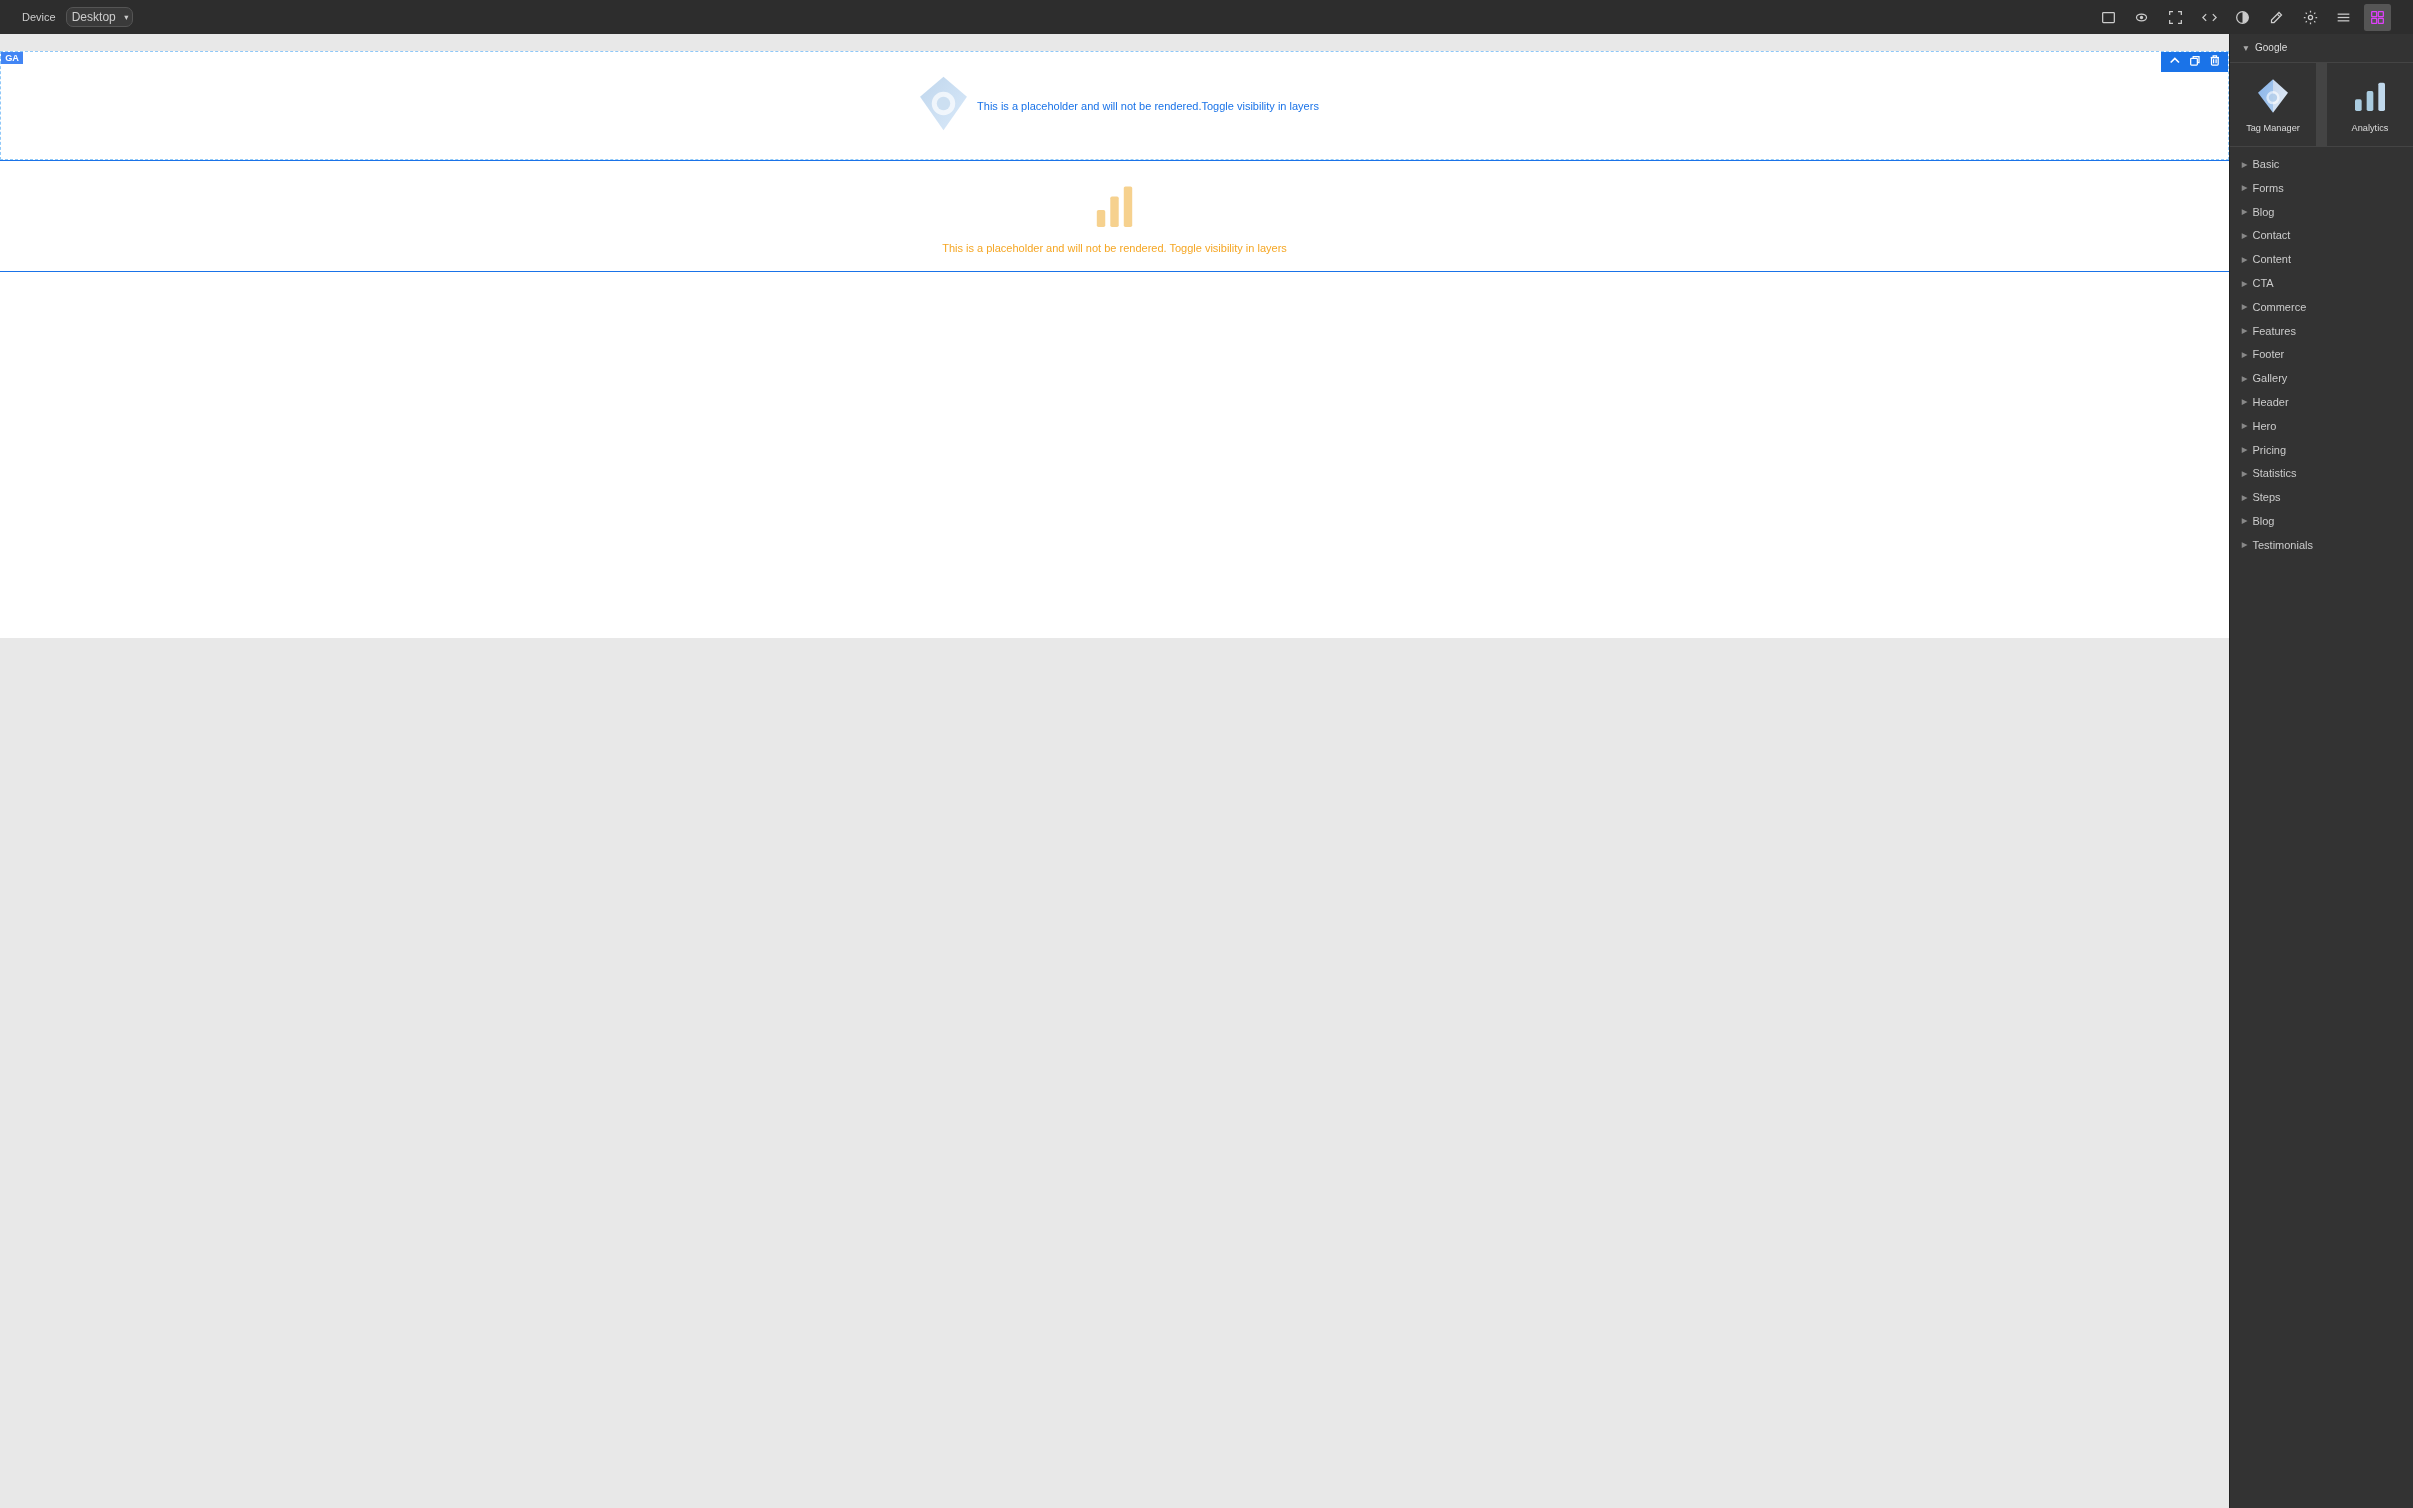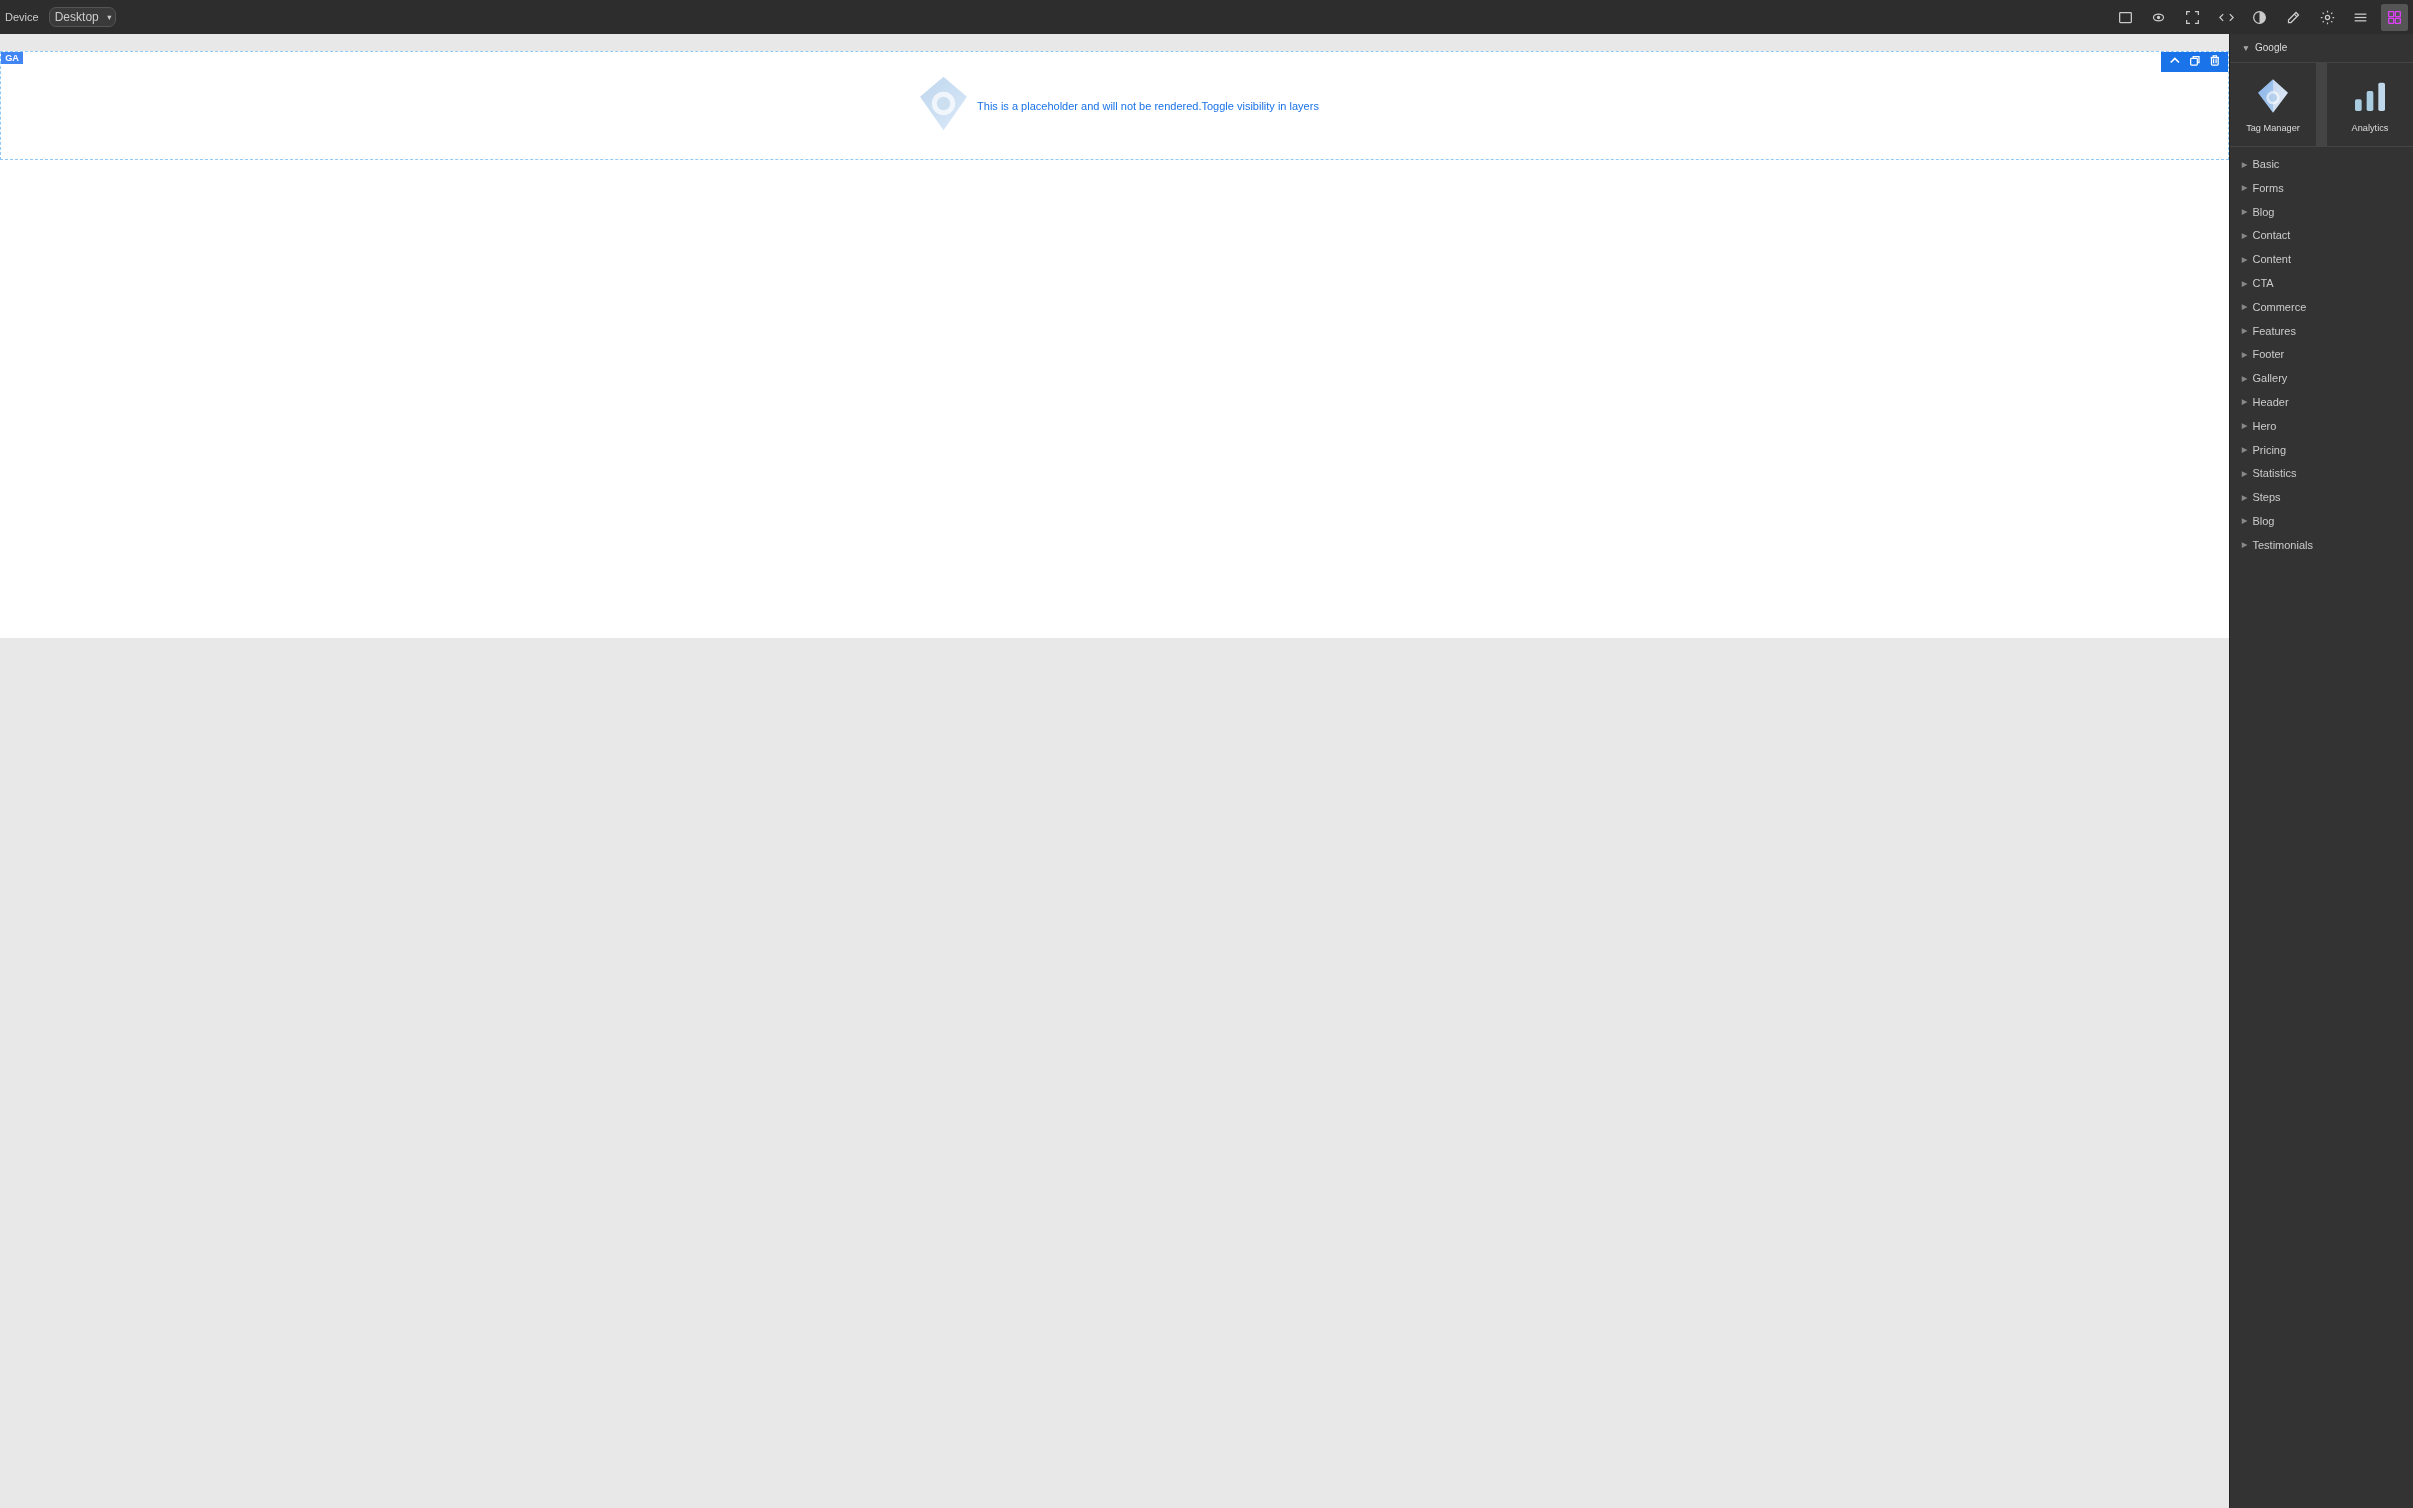--- a/index.html
+++ b/index.html
@@ -4,21 +4,21 @@
   <style>
     * { box-sizing: border-box; margin: 0; padding: 0; }
     body { font-family: -apple-system, BlinkMacSystemFont, 'Segoe UI', sans-serif; background: #f0f0f0; display: flex; flex-direction: column; height: 100vh; overflow: hidden; }
 
     
     .toolbar {
       display: flex;
       align-items: center;
       background: #2d2d2d;
       height: 34px;
-      padding: 0 5px;
+      padding: 0 22px;
       gap: 6.7px;
       flex-shrink: 0;
       z-index: 10;
       justify-content: space-between;
     }
     .toolbar-label {
       color: #ccc;
       font-size: 11px;
       margin-right: 3.4px;
     }
@@ -374,20 +374,31 @@
           <path d="M40 8 L68 32 L40 72 L12 32 Z" fill="url(#grad1)" opacity="0.8"></path>
 
           <circle cx="40" cy="40" r="14" fill="white" opacity="0.7"></circle>
 
           <circle cx="40" cy="40" r="8" fill="#c8ddf0" opacity="0.9"></circle>
         </svg>
 
         <div class="placeholder-text-1">This is a placeholder and will not be rendered.Toggle visibility in layers</div>
       </div>
 
+      <div class="placeholder-block-2">
+
+        <svg class="canvas-analytics-icon" viewBox="0 0 70 70">
+
+          <rect x="14" y="38" width="10" height="20" rx="2" fill="#f5c97a" opacity="0.85"></rect>
+          <rect x="30" y="22" width="10" height="36" rx="2" fill="#f5c97a" opacity="0.85"></rect>
+          <rect x="46" y="10" width="10" height="48" rx="2" fill="#f5c97a" opacity="0.85"></rect>
+        </svg>
+
+        <div class="placeholder-text-2">This is a placeholder and will not be rendered. Toggle visibility in layers</div>
+      </div>
 
     </div>
   </div>
 
   <div class="right-panel">
 
     <div class="panel-section-google">
       <span class="panel-section-google-arrow">▼</span>
       <span class="panel-section-google-label">Google</span>
     </div>

